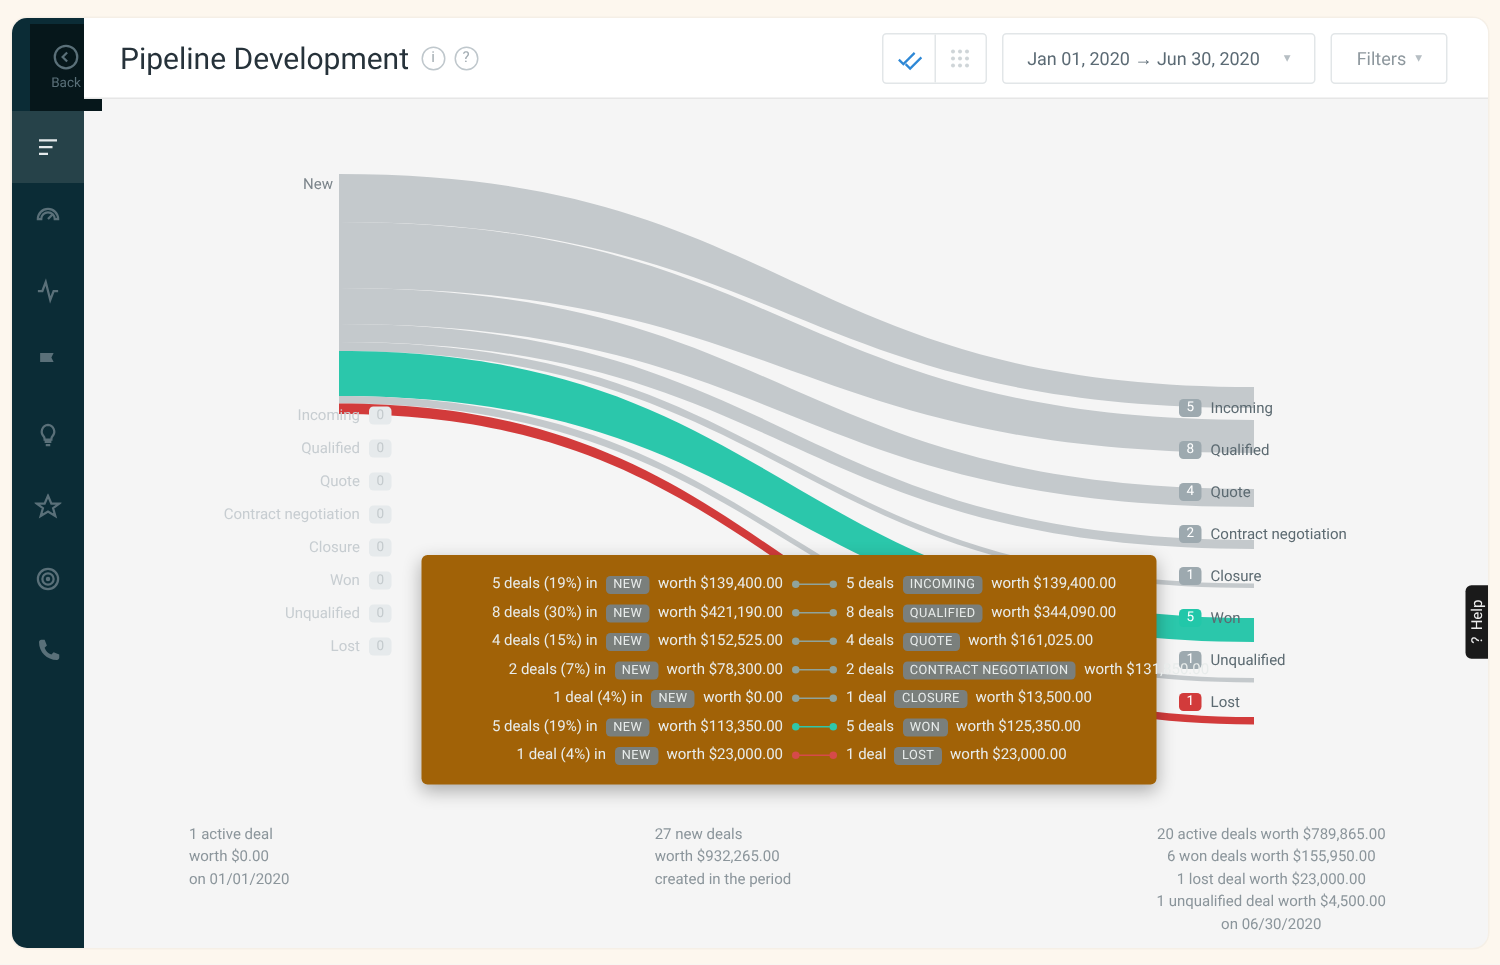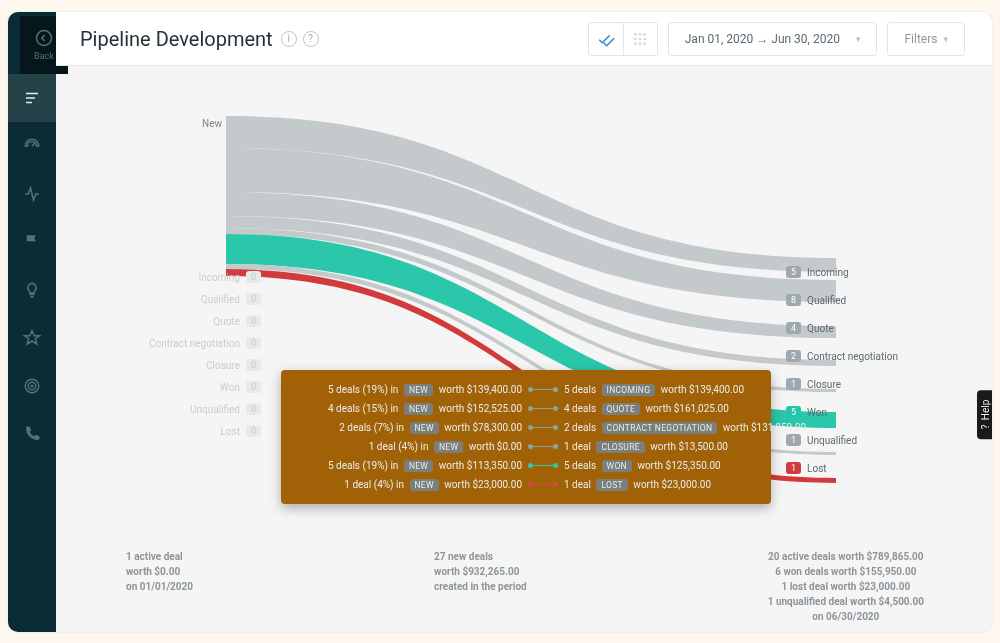--- a/index.html
+++ b/index.html
@@ -29,21 +29,21 @@
   .ls-badge { background:#e6eaec; color:#c4cacd; border-radius:3px; padding:1px 5px; font-size:9px; }
   .new-label { position:absolute; left:146px; top:51px; font-size:10px; color:#7c858b; display:flex; align-items:center; gap:4px; }
   .new-label .count { background:#d2d7da; color:#5c6a71; border-radius:3px; padding:1px 5px; font-size:9px; }
   .right-stages { position:absolute; right:56px; top:192px; width:150px; font-size:10px; color:#5c6a71; }
   .rs-row { height:28px; display:flex; align-items:center; gap:6px; }
   .rs-badge { background:#9da9af; color:#fff; border-radius:3px; padding:1px 5px; font-size:9px; min-width:14px; text-align:center; }
   .rs-won .rs-badge { background:#22c7a9; }
   .rs-lost .rs-badge { background:#d23b3b; }
   .sankey { position:absolute; left:170px; top:50px; width:610px; height:420px; }
   .footer { position:absolute; bottom:8px; left:70px; right:68px; display:flex; justify-content:space-between; font-size:10px; color:#8b959b; line-height:1.5; }
-  .footer .col { max-width:250px;font-weight:bold; }
+  .footer .col { max-width:250px; }
   .footer .right { text-align:center; }
   .tooltip { position:absolute; left:225px; top:304px; width:490px; background:#a16207; border-radius:4px; padding:10px 14px; font-size:10px; color:#e8eceb; box-shadow:0 4px 12px rgba(0,0,0,.3); }
   .tt-row { display:flex; align-items:center; height:19px; white-space:nowrap; }
   .tt-left { flex:0 0 235px; text-align:right; padding-right:8px; }
   .tt-conn { flex:0 0 26px; height:1px; background:#8fa39c; position:relative; }
   .tt-conn::before,.tt-conn::after{content:"";position:absolute;top:-2px;width:5px;height:5px;border-radius:50%;background:#8fa39c;}
   .tt-conn::before{left:-2px;} .tt-conn::after{right:-2px;}
   .tt-conn.won{background:#2fc7a8;} .tt-conn.won::before,.tt-conn.won::after{background:#2fc7a8;}
   .tt-conn.lost{background:#d64a4a;} .tt-conn.lost::before,.tt-conn.lost::after{background:#d64a4a;}
   .tt-right { flex:1; padding-left:8px; }
@@ -239,20 +239,25 @@
         </div>
       </div>
 
     <div class="tooltip" id="tooltip">
         <div class="tt-row">
           <span class="tt-left">5 deals (19%) in <span class="tt-pill">NEW</span> worth $139,400.00</span>
           <span class="tt-conn "></span>
           <span class="tt-right">5 deals <span class="tt-pill">INCOMING</span> worth $139,400.00</span>
         </div>
         <div class="tt-row">
+          <span class="tt-left">8 deals (30%) in <span class="tt-pill">NEW</span> worth $421,190.00</span>
+          <span class="tt-conn "></span>
+          <span class="tt-right">8 deals <span class="tt-pill">QUALIFIED</span> worth $344,090.00</span>
+        </div>
+        <div class="tt-row">
           <span class="tt-left">4 deals (15%) in <span class="tt-pill">NEW</span> worth $152,525.00</span>
           <span class="tt-conn "></span>
           <span class="tt-right">4 deals <span class="tt-pill">QUOTE</span> worth $161,025.00</span>
         </div>
         <div class="tt-row">
           <span class="tt-left">2 deals (7%) in <span class="tt-pill">NEW</span> worth $78,300.00</span>
           <span class="tt-conn "></span>
           <span class="tt-right">2 deals <span class="tt-pill">CONTRACT NEGOTIATION</span> worth $131,850.00</span>
         </div>
         <div class="tt-row">

